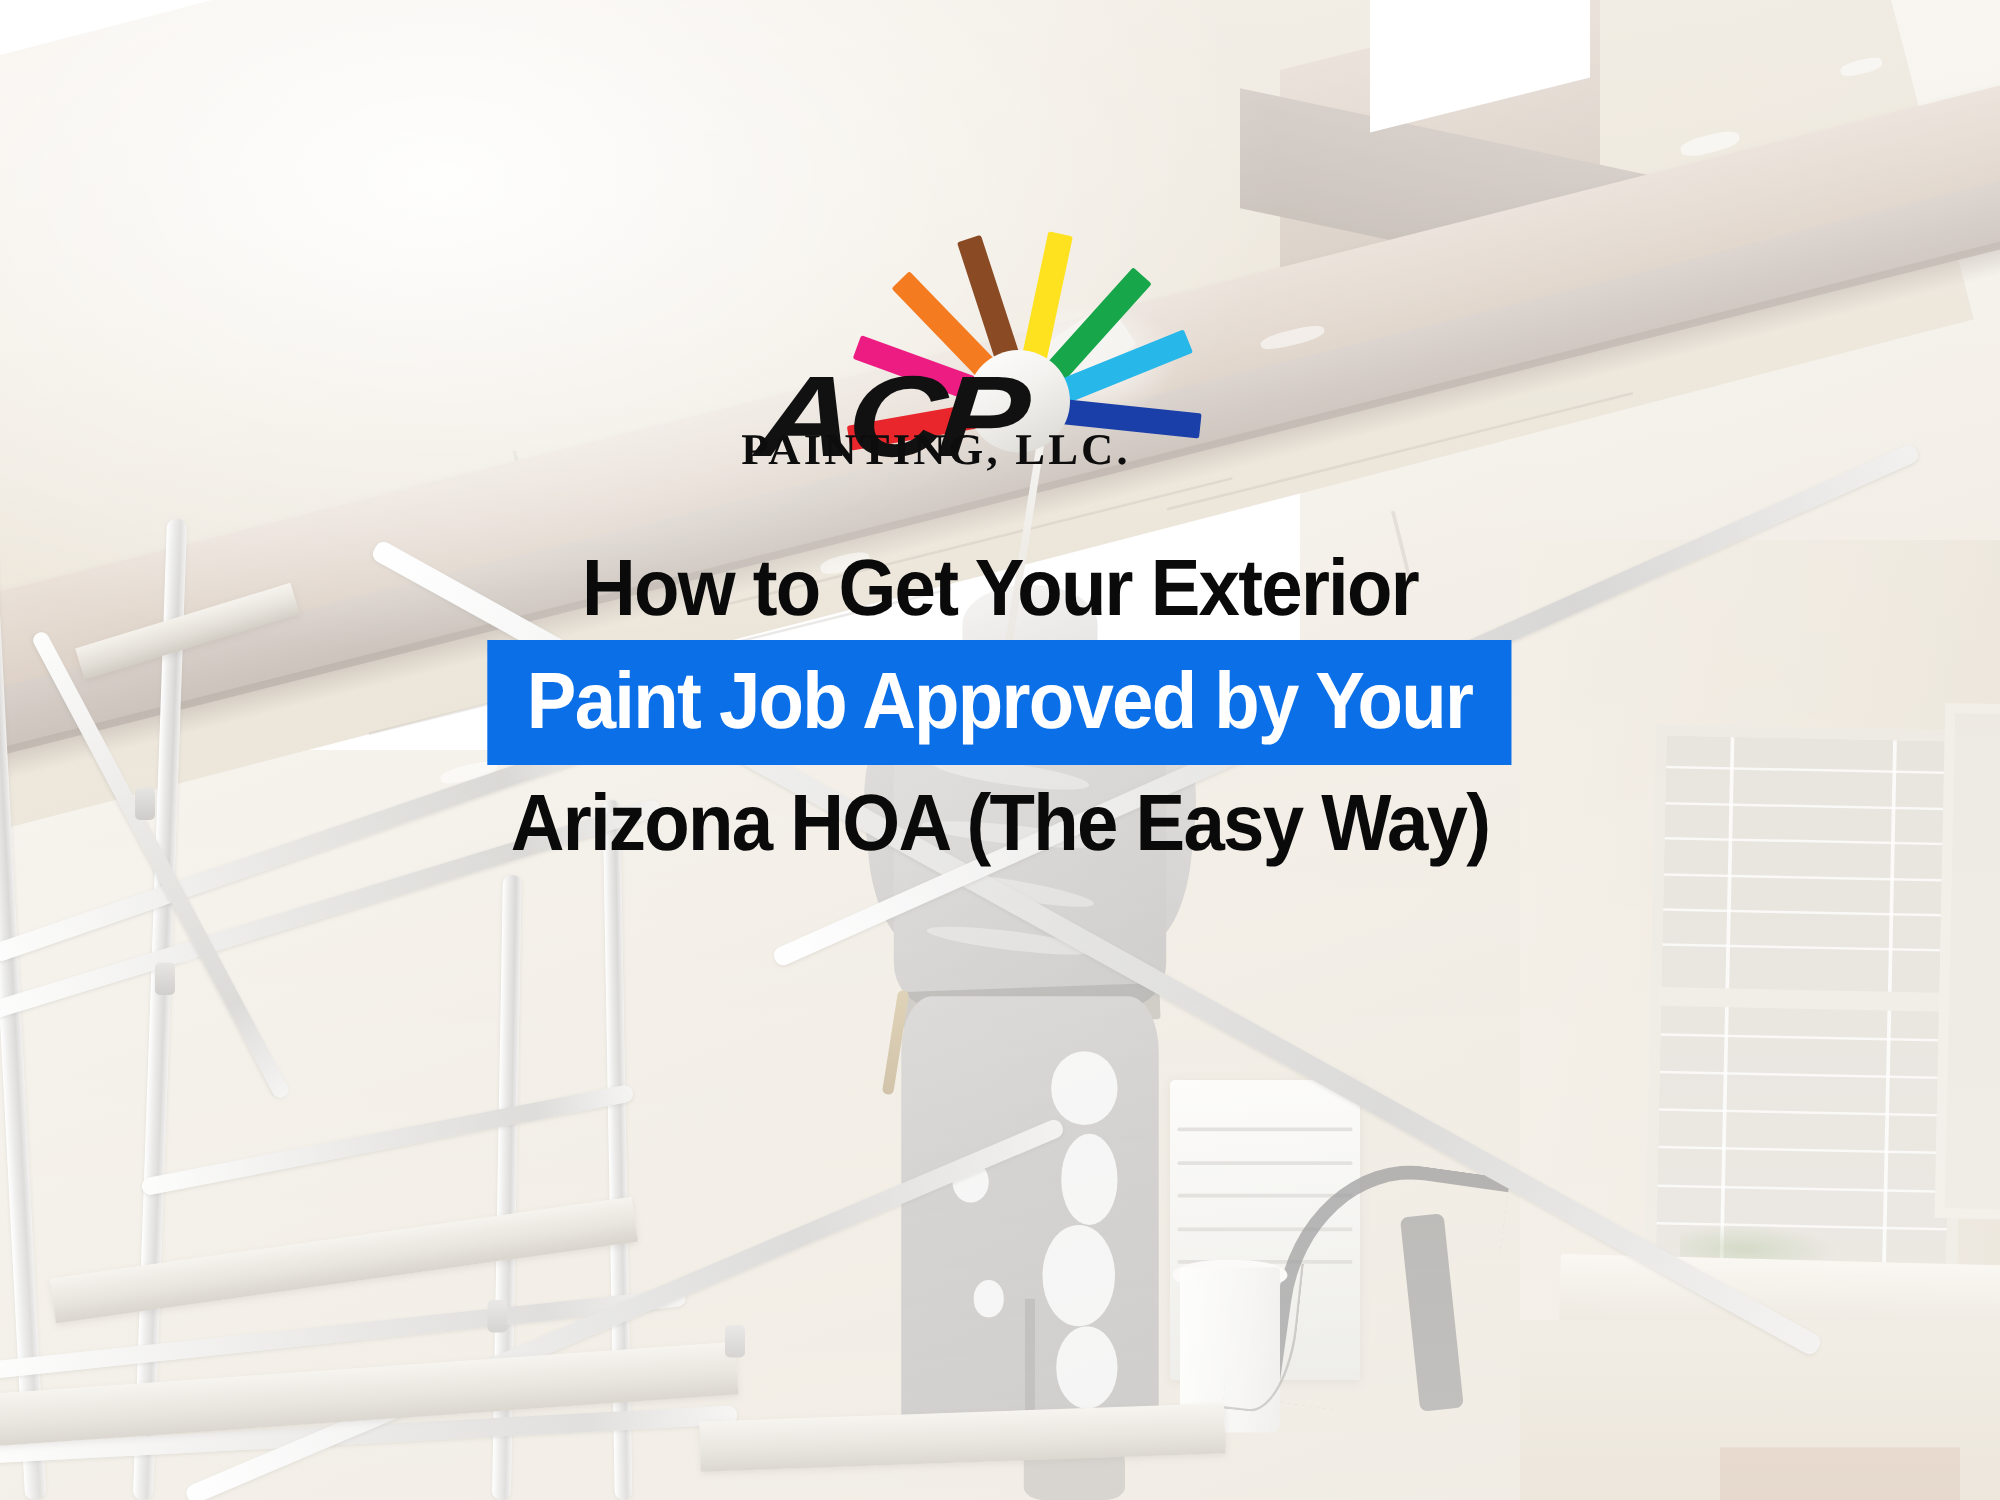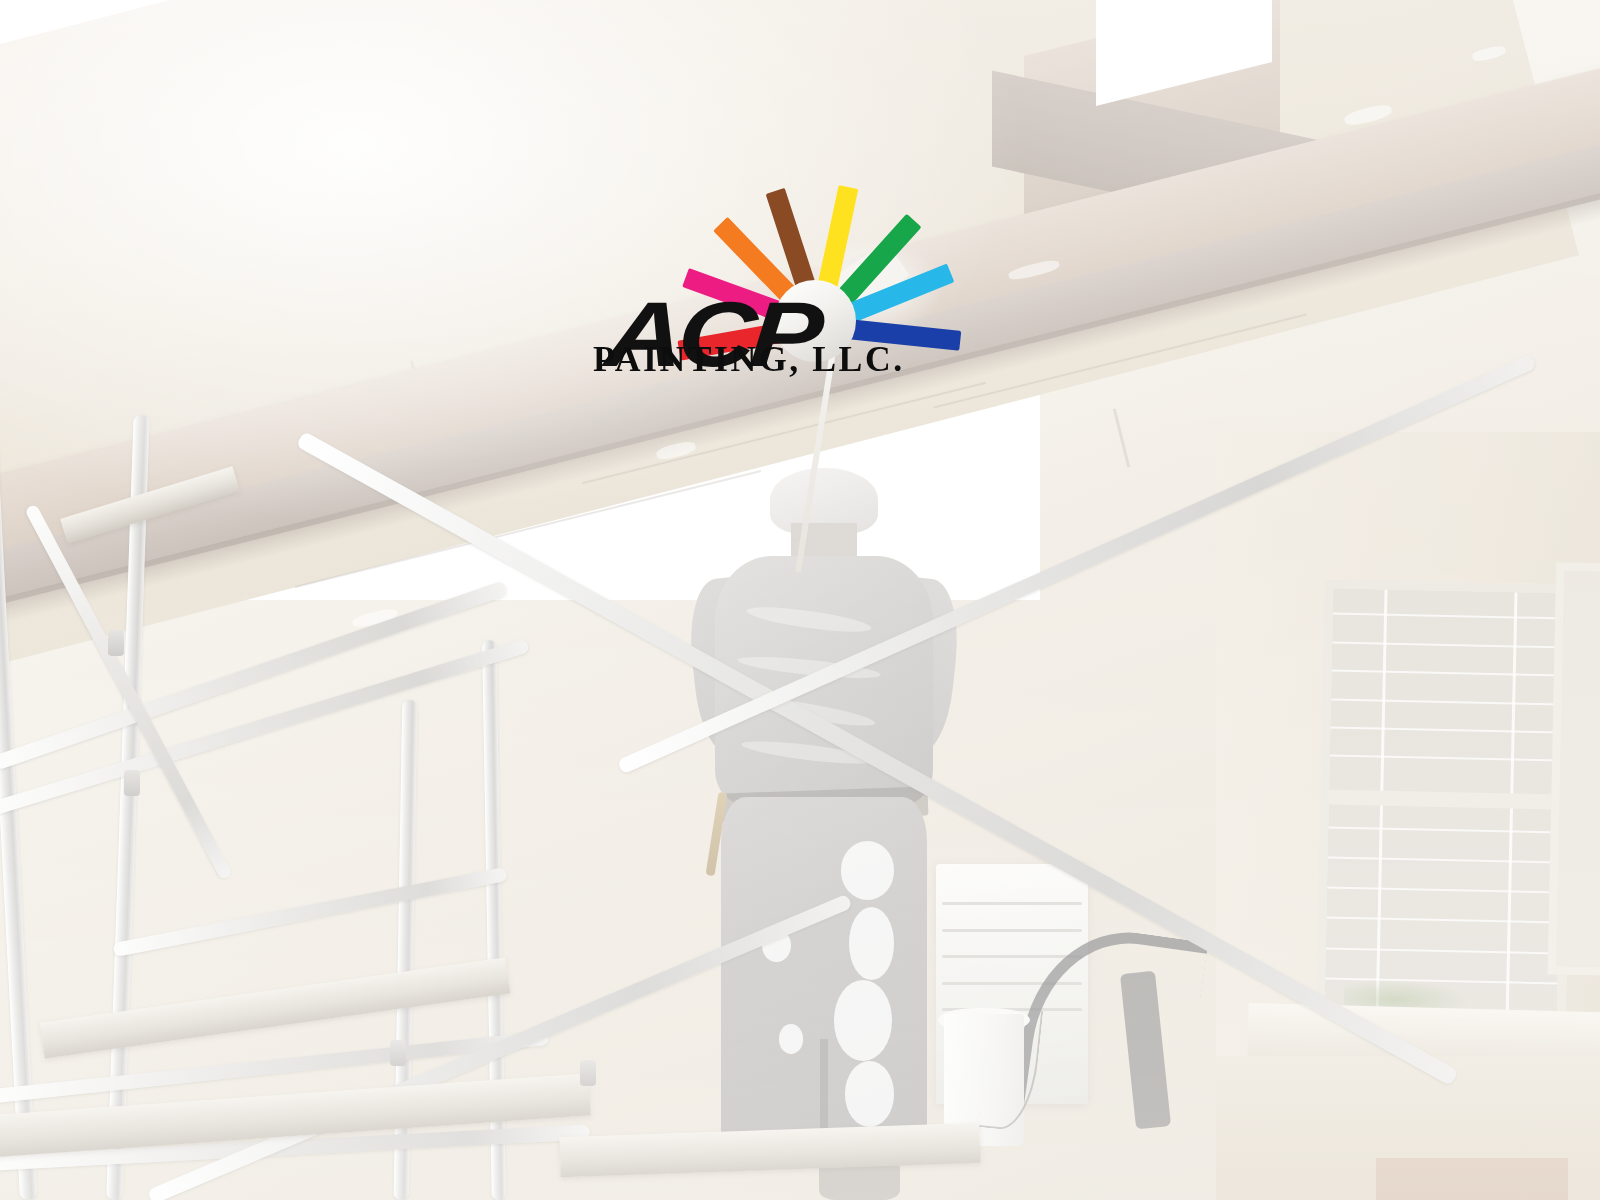--- a/index.html
+++ b/index.html
@@ -441,14 +441,21 @@
     <div class="ray" style="left:221px;top:-8px;width:20px;height:142px;background:#18A64A;transform:rotate(42deg);"></div>
     <div class="ray" style="left:221px;top:-8px;width:20px;height:142px;background:#27B7E8;transform:rotate(68deg);"></div>
     <div class="ray" style="left:221px;top:-8px;width:20px;height:142px;background:#1B3FA8;transform:rotate(96deg);"></div>
 
     <div class="sun-circle"></div>
 
     <div class="acp-wordmark">ACP</div>
     <div class="acp-sub">PAINTING, LLC.</div>
   </div>
 
+  <div class="headline">
+    <div class="hl-line l1">How to Get Your Exterior</div>
+    <div class="band-wrap">
+      <span class="hl-line hl-band">Paint Job Approved by Your</span>
+    </div>
+    <div class="hl-line l3">Arizona HOA (The Easy Way)</div>
+  </div>
 
 </div>
 
 </body></html>

